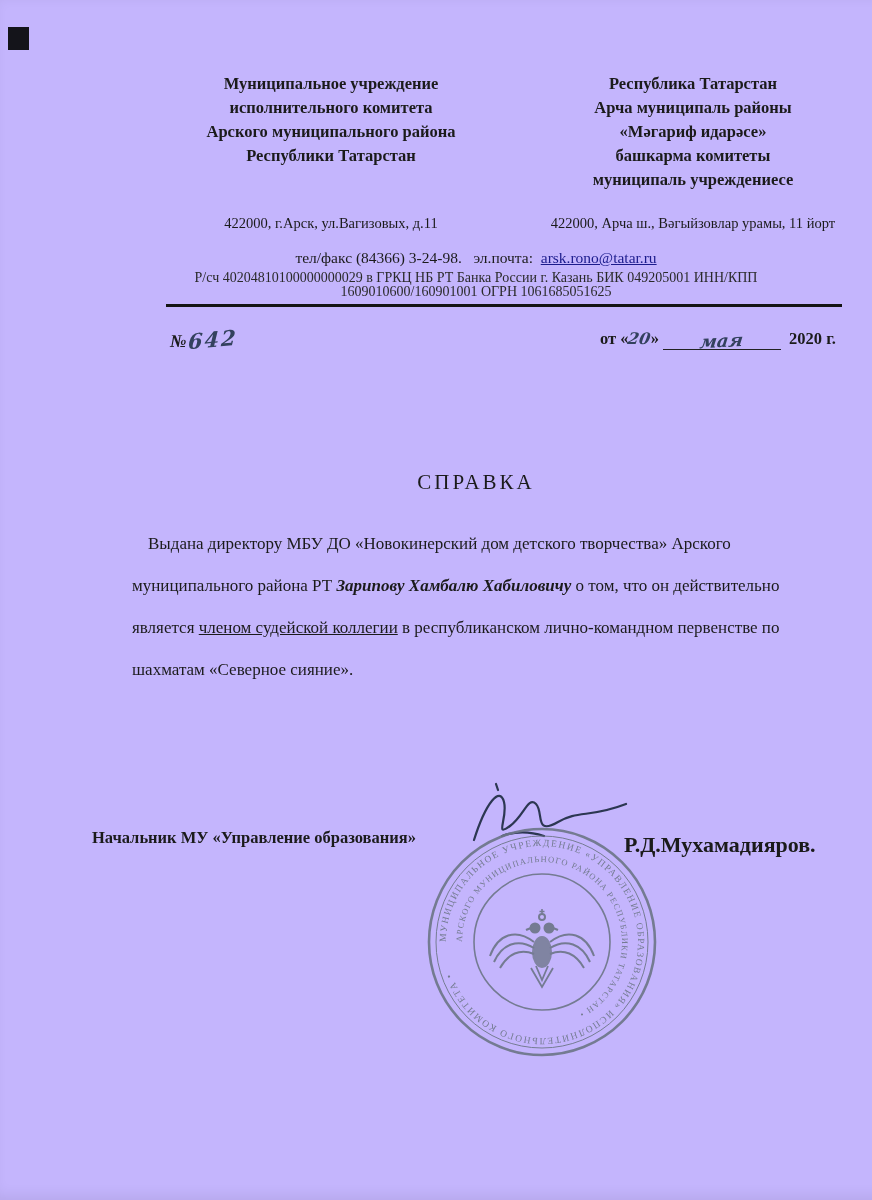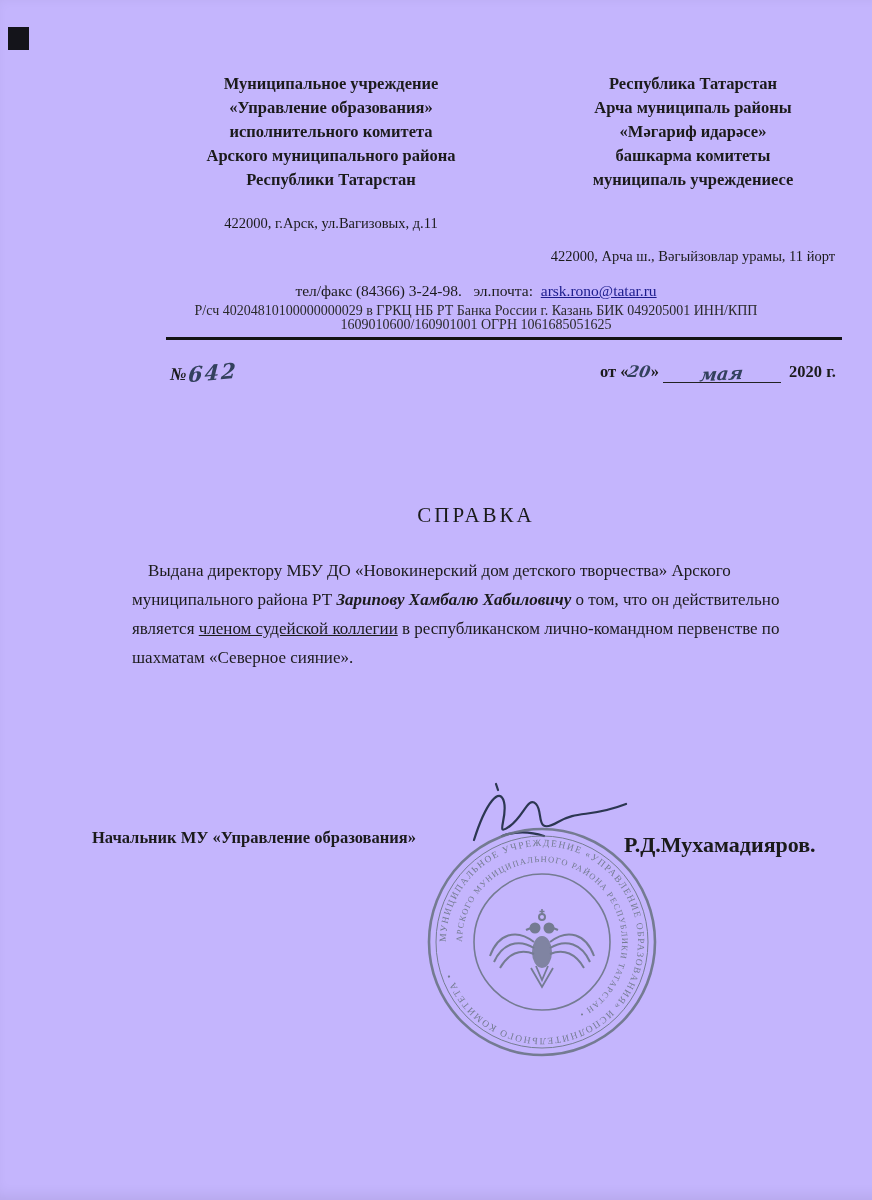--- a/index.html
+++ b/index.html
@@ -9,53 +9,52 @@
     font-family:"Liberation Serif","DejaVu Serif",serif;color:#1b1b1b;
     box-shadow:inset -6px -4px 14px rgba(0,0,0,.08);
     padding-left:40px;
   }
   .artifact{position:absolute;left:8px;top:27px;width:21px;height:23px;background:#14141a;}
   .header{display:flex;justify-content:space-between;padding:72px 64px 0 126px;}
   .hblock{width:330px;text-align:center;font-weight:bold;font-size:16.5px;line-height:24px;}
   .hblock.right{width:310px;}
   .addr-row{display:flex;justify-content:space-between;padding:22px 64px 0 126px;}
   .addr{width:330px;text-align:center;font-size:14.5px;line-height:19px;}
-  .addr.right{width:310px;margin-top:33px;}
+  .addr.right{width:310px;}
   .contact{margin-top:16px;text-align:center;font-size:15.5px;}
   .contact a{color:#1b1b8c;text-decoration:underline;}
   .bank{margin:4px auto 0;width:640px;text-align:center;font-size:14px;line-height:14px;color:#2a2a2a;}
   .rule{margin:5px 0 0 126px;width:676px;border-top:3px solid #141414;}
   .ref-row{display:flex;justify-content:space-between;align-items:flex-start;padding:20px 76px 0 130px;}
   .num{font-weight:bold;font-style:italic;font-size:18px;}
   .hand{font-style:italic;color:#33415e;font-family:"DejaVu Serif",serif;}
   .num .hand{display:inline-block;font-size:21px;letter-spacing:2px;transform:rotate(-5deg) skewX(-8deg);margin-left:2px;}
   .date{font-weight:bold;font-size:16.5px;}
   .date .hand-day{font-size:16px;display:inline-block;transform:skewX(-10deg);}
   .blank{display:inline-block;width:118px;border-bottom:1.6px solid #222;text-align:center;margin:0 4px;}
   .blank .hand{display:inline-block;font-size:18px;transform:translateY(3px) rotate(-3deg) skewX(-10deg);}
   .title{margin-top:118px;text-align:center;font-size:21px;letter-spacing:3px;font-weight:500;}
-  .body-par{margin:28px 84px 0 92px;font-size:17px;line-height:29px;text-indent:16px;text-align:left;}
+  .body-par{margin:28px 84px 0 92px;font-size:17px;line-height:42px;text-indent:16px;text-align:left;}
   .body-par .bold-i{font-weight:bold;font-style:italic;}
   .body-par .undl{text-decoration:underline;}
   .sig-label{position:absolute;top:828px;left:92px;font-weight:bold;font-size:16.5px;}
   .sig-name{position:absolute;top:832px;left:624px;font-weight:bold;font-size:22px;}
   .sig-svg{position:absolute;top:778px;left:466px;}
   .stamp{position:absolute;top:822px;left:422px;opacity:.92;}
 </style>
 </head>
 <body>
 
 <div class="page">
 
   <div class="artifact"></div>
 
   <div class="header">
     <div class="hblock left">
       <div>Муниципальное учреждение</div>
-      <div>«Управление образования»</div>
       <div>исполнительного комитета</div>
       <div>Арского муниципального района</div>
       <div>Республики Татарстан</div>
     </div>
     <div class="hblock right">
       <div>Республика Татарстан</div>
       <div>Арча муниципаль районы</div>
       <div>«Мәгариф идарәсе»</div>
       <div>башкарма комитеты</div>
       <div>муниципаль учреждениесе</div>

